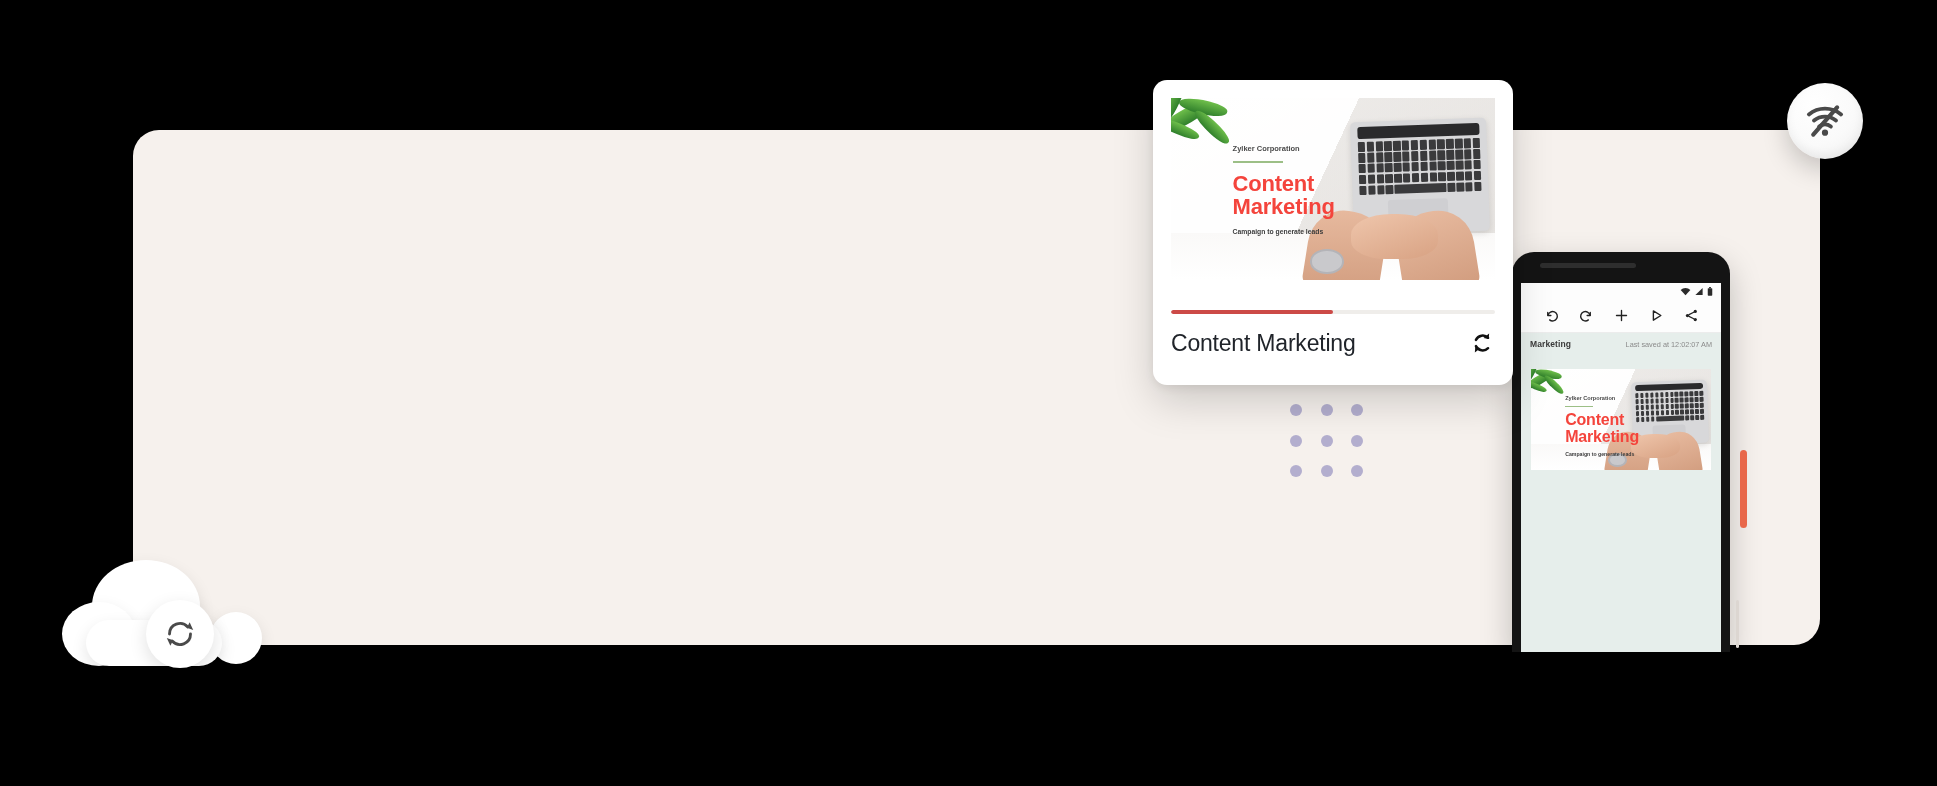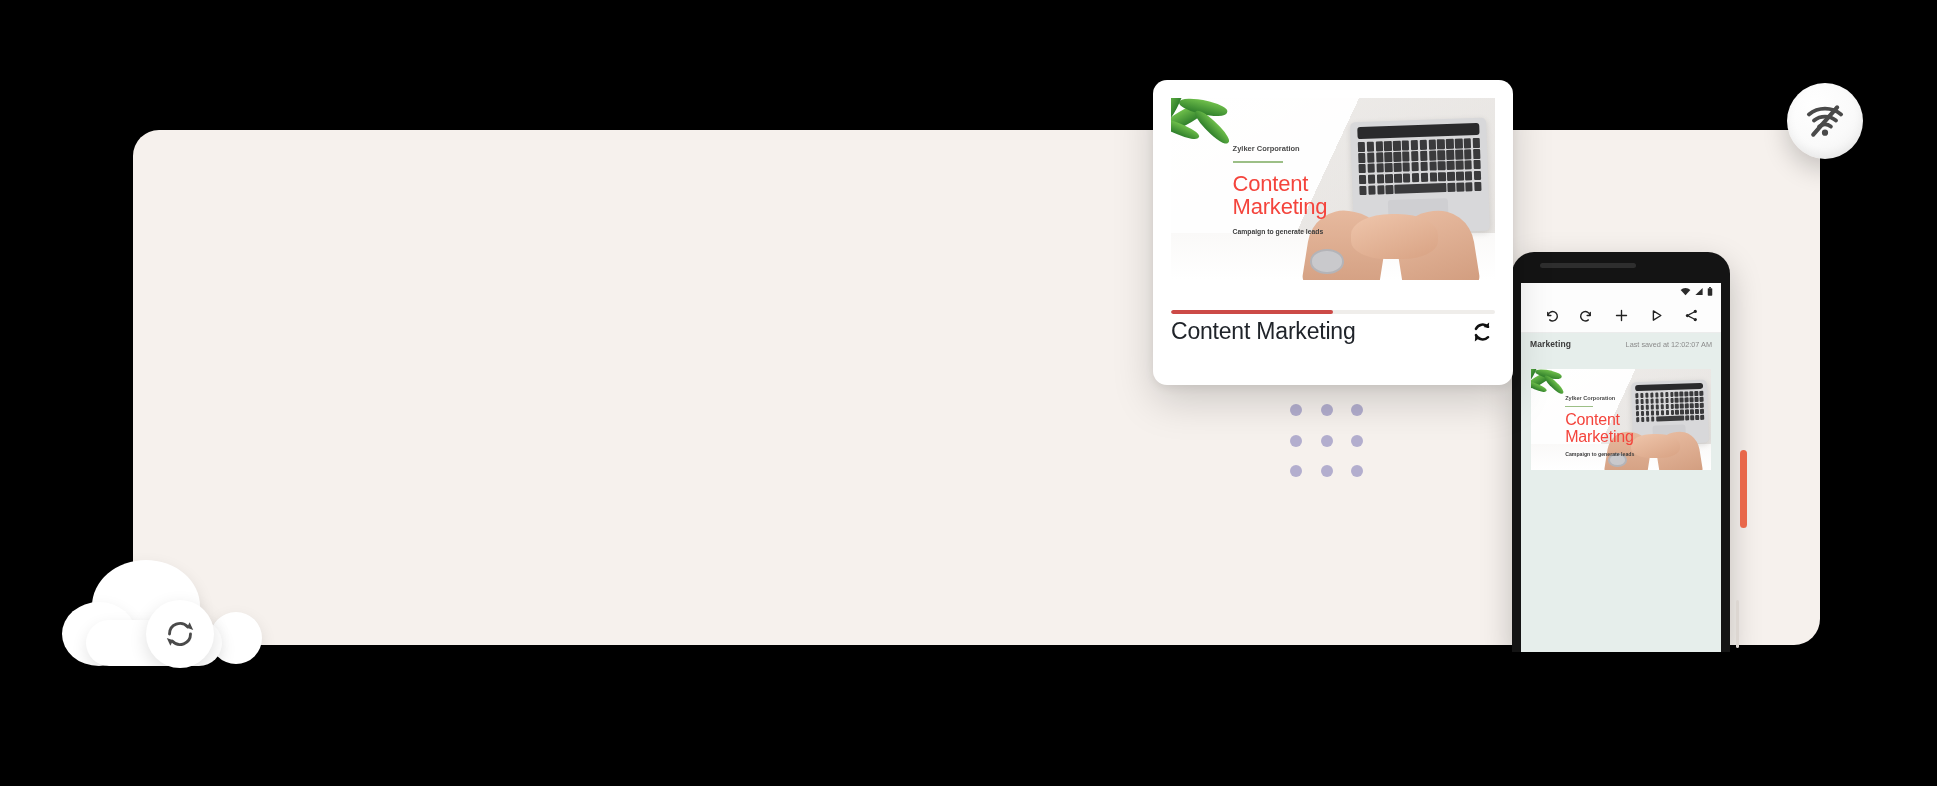--- a/index.html
+++ b/index.html
@@ -141,42 +141,42 @@
     background:#C9C9CC; border-radius:50%;
     border:2px solid #B4B4B8;
   }
   
   .slide-text{
     position:absolute; left:19%; top:26%; width:46%;
     z-index:4;
   }
   .s-corp{ color:#4a4a4a; font-weight:700; line-height:1.1; }
   .s-rule{ background:#9CBF86; margin:5% 0 6% 0; }
-  .s-title{ color:#F4443C; font-weight:400; line-height:1.06; letter-spacing:-.2px; }
+  .s-title{ color:#F4443C; font-weight:700; line-height:1.06; letter-spacing:-.2px; }
   .s-sub{ color:#3c3c3c; font-weight:700; line-height:1.2; }
 
   
   .card{
     position:absolute; left:1153px; top:80px;
     width:360px; height:305px;
     background:#FFFFFF;
     border-radius:14px;
     box-shadow:0 16px 40px rgba(0,0,0,.17), 0 3px 10px rgba(0,0,0,.07);
     z-index:20;
     padding:18px 18px 0 18px;
   }
   .card-thumb{ width:100%; }
   .progress-track{
     margin-top:30px; height:4px; border-radius:2px; background:#EFEDEA;
     position:relative; overflow:hidden;
   }
   .progress-fill{ position:absolute; left:0; top:0; bottom:0; background:#CC4A47; border-radius:2px; }
   .card-footer{
-    display:flex; align-items:center; justify-content:space-between;
-    margin-top:4px;
+    display:flex; justify-content:space-between;
+    margin-top:16px;
   }
   .card-title{ font-size:23px; color:#20242A; letter-spacing:-.2px; }
   .card-sync{ width:26px; height:26px; display:block; }
 
   
   .wifi-badge{
     position:absolute; left:1787px; top:83px;
     width:76px; height:76px; border-radius:50%;
     background:radial-gradient(circle at 35% 28%, #FFFFFF 0%, #FAFAFA 55%, #EDEDED 100%);
     box-shadow:0 10px 26px rgba(0,0,0,.20), inset 0 -4px 10px rgba(0,0,0,.05);

